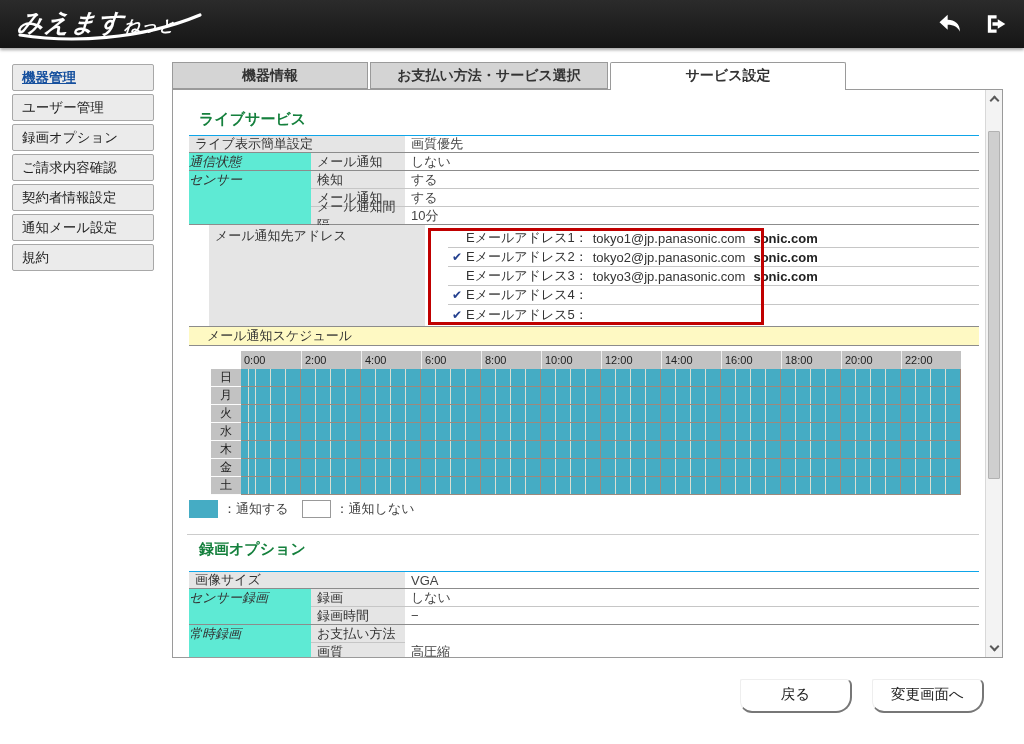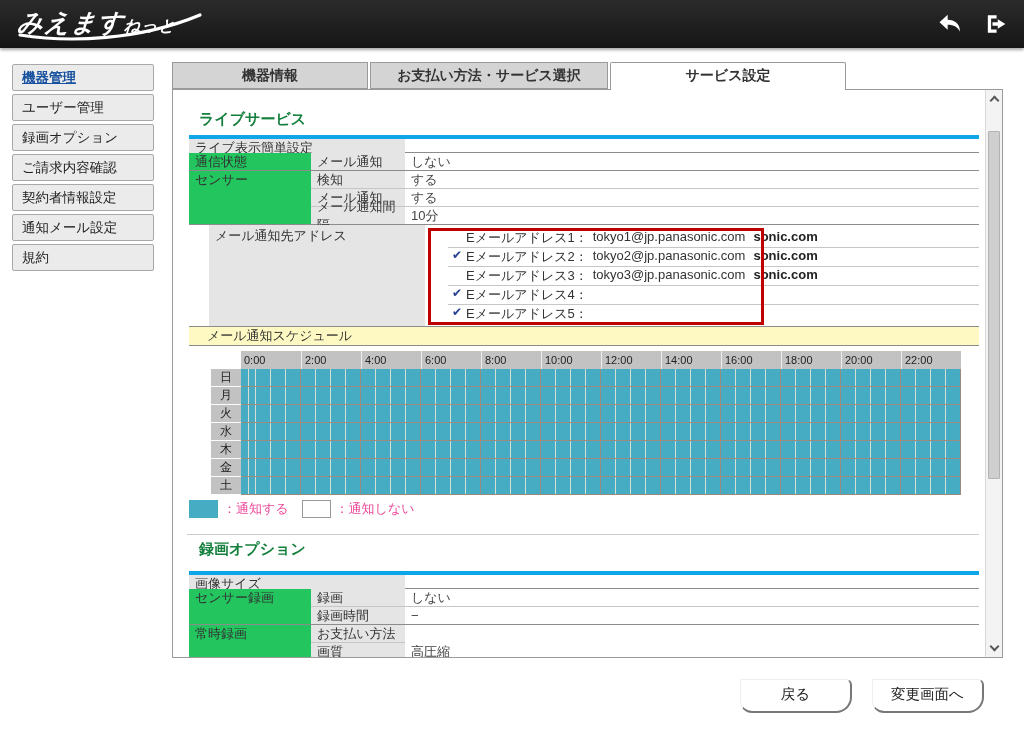--- a/index.html
+++ b/index.html
@@ -27,54 +27,54 @@
   .tab { position:absolute; top:62px; height:27px; background:#d4d4d4; border:1px solid #9a9a9a;
          text-align:center; font-size:14px; font-weight:bold; color:#333; line-height:25px; cursor:pointer; z-index:2; }
   .tab.active { background:#fff; height:28px; border-bottom:none; z-index:4; border-radius:2px 2px 0 0; }
 
   
   .panel { position:absolute; left:172px; top:89px; width:831px; height:569px; background:#fff;
            border:1px solid #9a9a9a; overflow:hidden; z-index:3; }
   .sec-title { position:absolute; left:26px; font-size:15px; font-weight:bold; color:#15803d; }
 
   .trow { position:absolute; left:16px; width:790px; height:18px; display:flex; font-size:13px; color:#333; }
-  .c1 { width:122px; background:#22c55e; padding-left:6px; display:flex; align-items:center; }
+  .c1 { width:122px; background:#5eead4; padding-left:0; display:flex; align-items:center;font-style:italic; }
   .c2 { width:94px;  background:#e5e5e5; padding-left:6px; display:flex; align-items:center; }
   .c12 { width:216px; background:#e5e5e5; padding-left:6px; display:flex; align-items:center; }
   .c3 { flex:1; padding-left:6px; display:flex; align-items:center; color:#444; }
-  .bt { border-top:4px solid #0ea5e9;flex-direction:column; }
+  .bt { border-top:1px solid #0ea5e9; }
   .bb { border-bottom:1px solid #8c8c8c; }
   .pb .c2, .pb .c3 { border-bottom:1px solid #c6c6c6; }
 
   
   .mail-block { height:102px; border-bottom:1px solid #8c8c8c; }
   .mail-block .c12 { align-items:flex-start; padding-top:2px;margin-left:20px; }
   .mailarea { flex:1; padding-top:4px; }
-  .mailrow { height:19px; margin-left:23px; border-bottom:1px solid #c6c6c6; display:flex; font-size:13px; color:#333; }
+  .mailrow { height:19px; margin-left:23px; border-bottom:1px solid #c6c6c6; display:flex; align-items:center; font-size:13px; color:#333; }
   .mailrow:last-child { border-bottom:none; }
   .chk { width:18px; text-align:center; color:#24408e; font-size:12px; font-weight:bold; }
   .mail-extra { margin-left:8px; font-weight:bold; color:#222; }
   .redbox { position:absolute; left:255px; top:138px; width:336px; height:97px;
             border:3px solid #c00000; pointer-events:none; z-index:5; }
 
   
   .sched-label-row { height:19px; border-bottom:1px solid #8c8c8c; }
   .sched-label-row .cfull { width:100%; background:#fef9c3; padding-left:18px; display:flex; align-items:center;font-family:Liberation Serif, serif; }
   .timehdr { position:absolute; left:68px; top:261px; width:720px; height:36px; background:#c2c2c2; display:flex; }
   .tcell { width:60px; font-size:11px; color:#222; line-height:18px; padding-left:3px; border-left:1px solid rgba(255,255,255,.7); }
   .tcell:first-child { border-left:none; }
   .drow { position:absolute; left:38px; width:750px; height:18px; display:flex; }
   .dcell { width:30px; background:#c2c2c2; font-size:12px; color:#222; text-align:center; line-height:17px; border-bottom:1px solid #fbfbfb; }
   .dgrid { width:720px; height:18px; background-color:#45acc4; border-bottom:1px solid #9b8a7e; border-right:1px solid #9b8a7e;
     background-image:
       repeating-linear-gradient(90deg, transparent 0, transparent 59px, #9b8a7e 59px, #9b8a7e 60px),
       repeating-linear-gradient(90deg, transparent 0, transparent 6.6px, #d9ded2 6.6px, #d9ded2 7.5px); }
 
   
-  .legend { position:absolute; left:16px; top:409px; height:20px; display:flex; align-items:center; font-size:13px; color:#ec4899; }
+  .legend { position:absolute; left:16px; top:409px; height:20px; display:flex; align-items:center; font-size:13px; color:#404040; }
   .sw-on { width:29px; height:18px; background:#45acc4; margin-right:5px; }
   .sw-off { width:29px; height:18px; background:#fff; border:1px solid #999; margin-left:13px; margin-right:5px; }
 
   .divider { position:absolute; left:14px; top:444px; width:792px; border-top:1px solid #ccc; }
 
   
   .sbar { position:absolute; right:0; top:0; width:17px; height:100%; background:#f3f3f3; border-left:1px solid #d8d8d8; }
   .sbtn { position:absolute; left:0; width:16px; height:17px; display:flex; justify-content:center; cursor:pointer; }
   .chev { width:7px; height:7px; border-left:2px solid #5a5a5a; border-top:2px solid #5a5a5a; }
   .chev.up { transform:rotate(45deg); margin-top:7px; }

